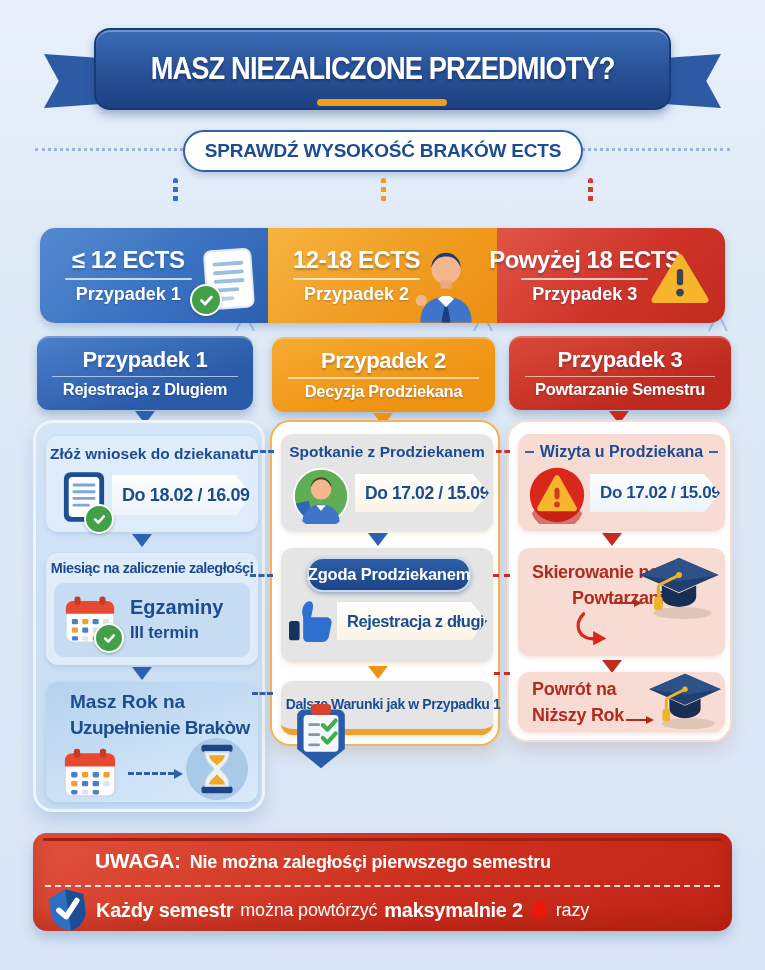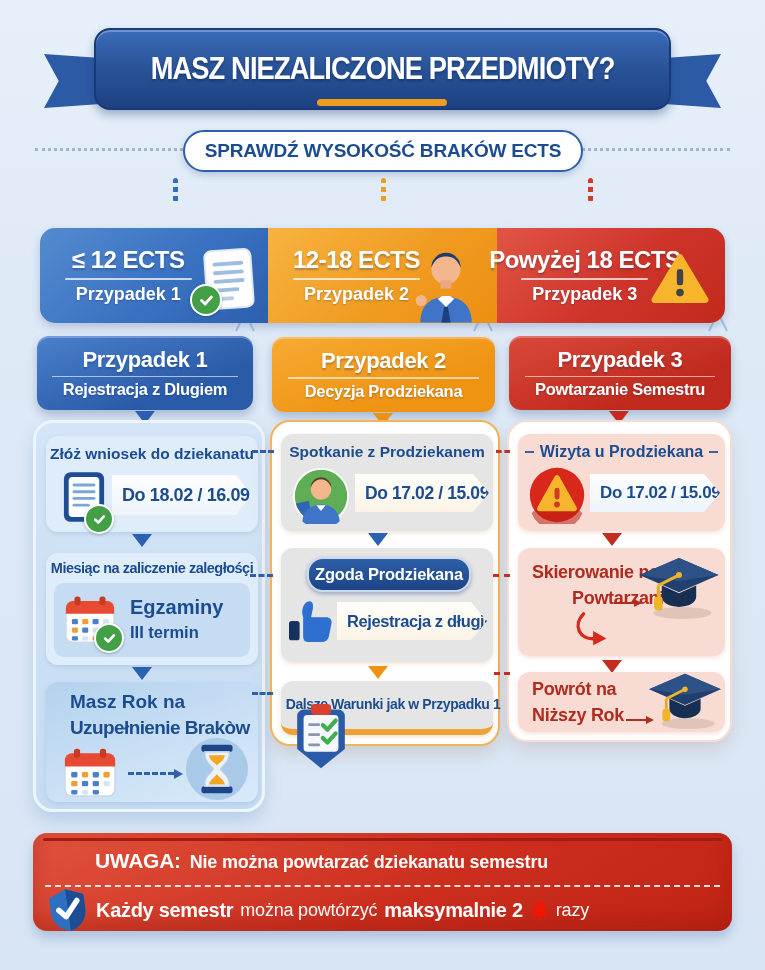--- a/index.html
+++ b/index.html
@@ -372,21 +372,21 @@
         </svg>
       </div>
       <div class="banner warm" style="left:74px;top:40px;width:134px;height:38px;">
         <span style="font-size:17.5px;">Do 17.02 / 15.09</span>
       </div>
     </div>
     <div class="tri blue" style="left:96px;top:111px;"></div>
 
     <div class="card cream" style="left:9px;top:126px;width:212px;height:114px;">
       <div class="navy-pill" style="left:26px;top:9px;width:160px;height:31px;">
-        <span>Zgoda Prodziekana</span>
+        <span>Zgoda Prodziekanem</span>
       </div>
       <div class="abs" style="left:8px;top:48px;">
         <svg width="46" height="48" viewBox="0 0 52 54">
           <rect x="0" y="28" width="12" height="22" rx="3" fill="#16335f"></rect>
           <path d="M16 24 c-3 -9 1 -17 6 -18 c4 -1 6 3 5 8 l-2 10 h17 c4 0 7 3 6 7 l-3 15 c-1 4 -4 6 -8 6 h-15 c-4 0 -6 -2 -6 -6 z" fill="#2f6fd0"></path>
         </svg>
       </div>
       <div class="banner warm" style="left:56px;top:54px;width:150px;height:38px;">
         <span style="font-size:16.5px;">Rejestracja z długjem</span>
       </div>
@@ -475,21 +475,21 @@
   <div class="gapdash" style="left:252px;top:450px;width:22px;"></div>
   <div class="gapdash red" style="left:496px;top:450px;width:14px;"></div>
   <div class="gapdash" style="left:250px;top:574px;width:23px;"></div>
   <div class="gapdash red" style="left:493px;top:574px;width:17px;"></div>
   <div class="gapdash" style="left:252px;top:692px;width:21px;"></div>
   <div class="gapdash red" style="left:494px;top:672px;width:16px;"></div>
 
   <div class="footer">
     <div class="f-row1">
       <span class="f-label">UWAGA:</span>
-      <span class="f-text">Nie można powtarzać dziekanatu semestru</span>
+      <span class="f-text">Nie można zaległośçi pierwszego semestru</span>
     </div>
     <div class="f-sep"></div>
     <div class="f-row2">
       <span style="transform:rotate(-8deg);display:inline-flex;">
         <svg width="42" height="46" viewBox="0 0 46 50">
           <path d="M23 2 L42 10 V26 C42 38 33 46 23 48 C13 46 4 38 4 26 V10 Z" fill="#2f6fc1"></path>
           <path d="M23 2 L42 10 V26 C42 38 33 46 23 48 Z" fill="#1d4d92"></path>
           <path d="M13 24 l7 8 14 -16" stroke="#ffffff" stroke-width="6" fill="none" stroke-linecap="round" stroke-linejoin="round"></path>
         </svg>
       </span>

